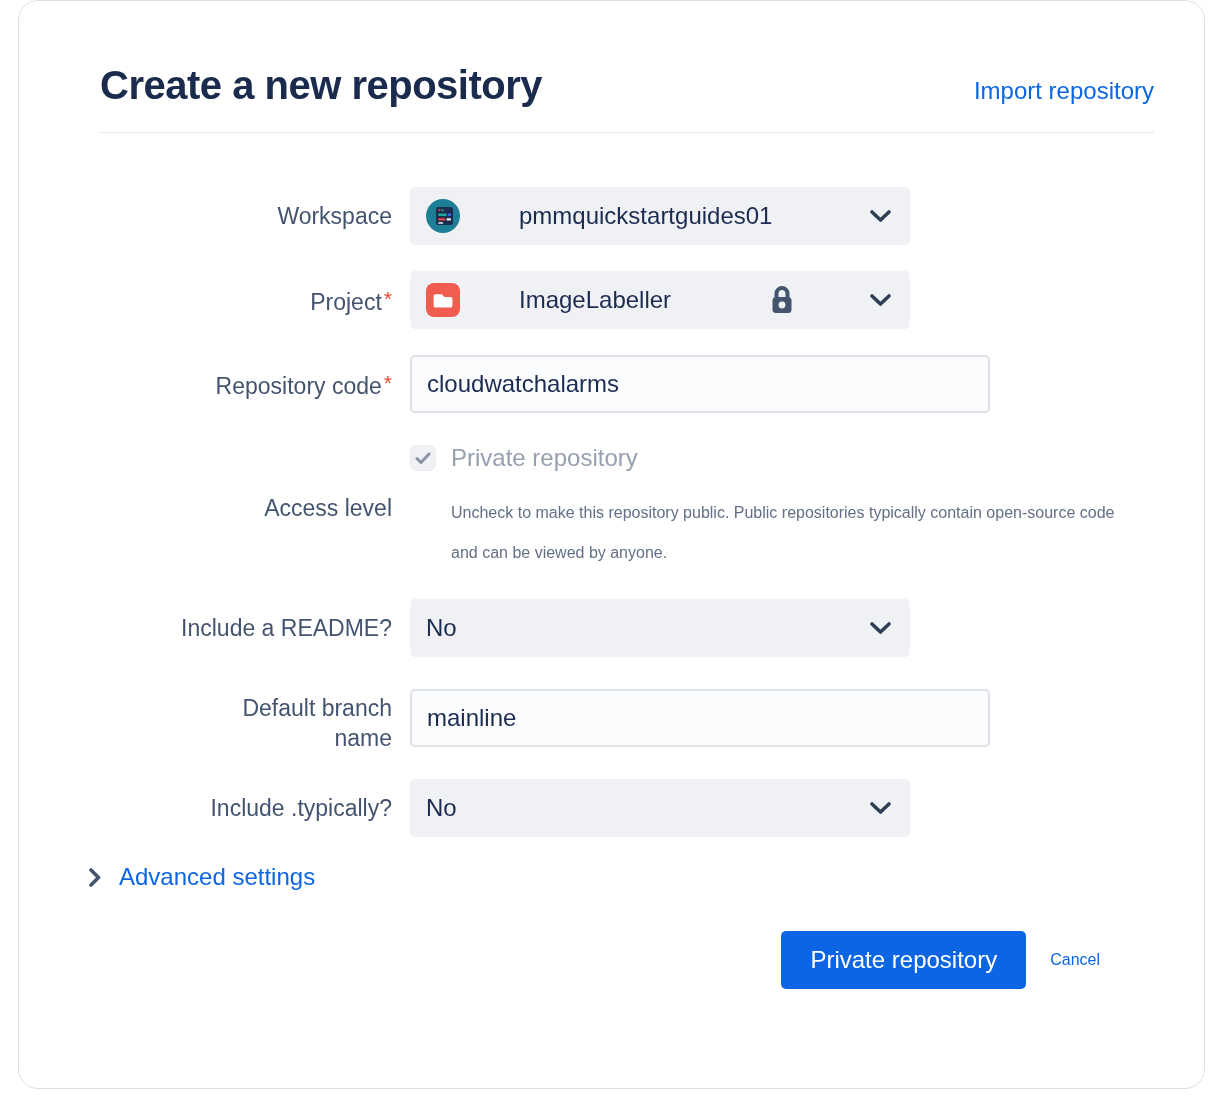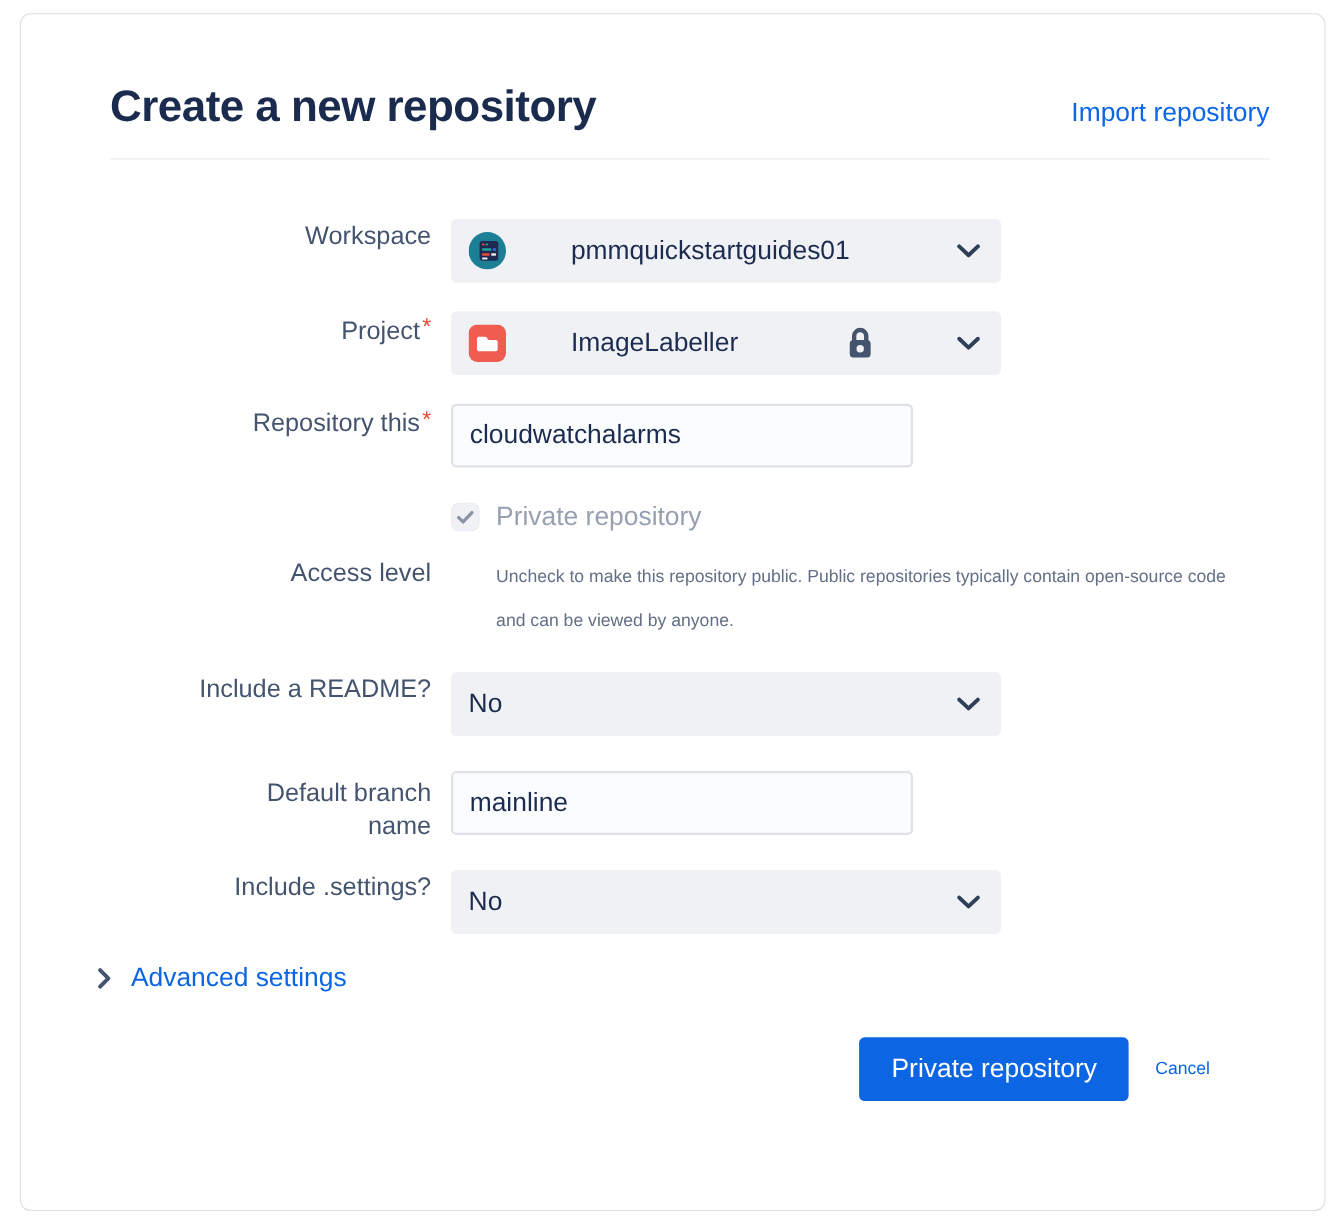--- a/index.html
+++ b/index.html
@@ -4,41 +4,41 @@
 <style>
   * { box-sizing: border-box; margin: 0; padding: 0; }
   html, body {
     width: 1222px; height: 1118px;
     background: #ffffff;
     font-family: "Liberation Sans", sans-serif;
     color: #172B4D;
   }
   .card {
     position: absolute;
-    left: 18px; top: 12px;
+    left: 18px; top: 0;
     width: 1187px; height: 1089px;
     background: #ffffff;
     border: 1px solid #DCDFE4;
-    border-radius: 10px;
+    border-radius: 20px;
   }
   .card-inner { padding: 62px 50px 0 63px; }
 
   
   .header { display: flex; align-items: baseline; justify-content: space-between; padding: 0 0 0 18px; }
   .page-title {
     font-size: 40px; font-weight: 700; color: #1A2B4E; letter-spacing: -0.5px;
   }
   .import-link {
     font-size: 24px; color: #0C66E4; text-decoration: none; cursor: pointer;
   }
   .divider { border-bottom: 1px solid #E7E9EE; margin-top: 24px; margin-left: 18px; }
 
   
   .form { margin-top: 54px; }
-  .row { display: flex; align-items: flex-start; margin-bottom: 26px; }
+  .row { display: flex; align-items: center; margin-bottom: 26px; }
   .row.top-align { align-items: center; }
   .row-label {
     width: 310px; flex: 0 0 310px;
     display: flex; justify-content: flex-end;
     font-size: 23px; color: #44546F;
     padding-right: 0;
   }
   .row-label .lbl { text-align: right; line-height: 30px; }
   .row-label .lbl.narrow { max-width: 170px; }
   .req { color: #E34935; margin-left: 2px; font-size: 21px; vertical-align: 4px; }
@@ -54,21 +54,21 @@
     cursor: pointer;
     gap: 45px;
   }
   .select .sel-text { font-size: 24px; color: #1C2B50; margin-left: 14px; }
   .select.plain .sel-text { margin-left: 0; }
   .chev { margin-left: auto; display: flex; align-items: center; }
   .lock { margin-left: auto; display: flex; align-items: center; }
   .lock + .chev { margin-left: 28px; }
 
   .text-input {
-    width: 420px; height: 58px;
+    width: 580px; height: 58px;
     background: #FBFCFD;
     border: 2px solid #DEE1E6;
     border-radius: 5px;
     font-size: 24px; color: #1C2B50;
     font-family: "Liberation Sans", sans-serif;
     padding: 0 15px;
     outline: none;
   }
 
   
@@ -177,21 +177,21 @@
               <svg width="23" height="15" viewBox="0 0 23 15">
                   <path d="M3 3 L11.5 11 L20 3" stroke="#2F3F57" stroke-width="3.6" fill="none" stroke-linecap="round" stroke-linejoin="round"></path>
                 </svg>
             </span>
           </div>
         </div>
       </div>
 
       <div class="row">
         <div class="row-label">
-          <span class="lbl"><span>Repository this</span><span class="req">*</span></span>
+          <span class="lbl"><span>Repository code</span><span class="req">*</span></span>
         </div>
         <div class="field-col">
           <input class="text-input" type="text" value="cloudwatchalarms" style="">
         </div>
       </div>
 
       <div class="row top-align">
         <div class="row-label" style="padding-top:4px">
           <span class="lbl">Access level</span>
         </div>
@@ -228,21 +228,21 @@
         <div class="row-label">
           <span class="lbl narrow">Default branch name</span>
         </div>
         <div class="field-col">
           <input class="text-input" type="text" value="mainline" style="">
         </div>
       </div>
 
       <div class="row">
         <div class="row-label">
-          <span class="lbl">Include .settings?</span>
+          <span class="lbl">Include .typically?</span>
         </div>
         <div class="field-col">
           <div class="select plain">
             <span class="sel-text">No</span>
             <span class="chev">
               <svg width="23" height="15" viewBox="0 0 23 15">
                   <path d="M3 3 L11.5 11 L20 3" stroke="#2F3F57" stroke-width="3.6" fill="none" stroke-linecap="round" stroke-linejoin="round"></path>
                 </svg>
             </span>
           </div>

